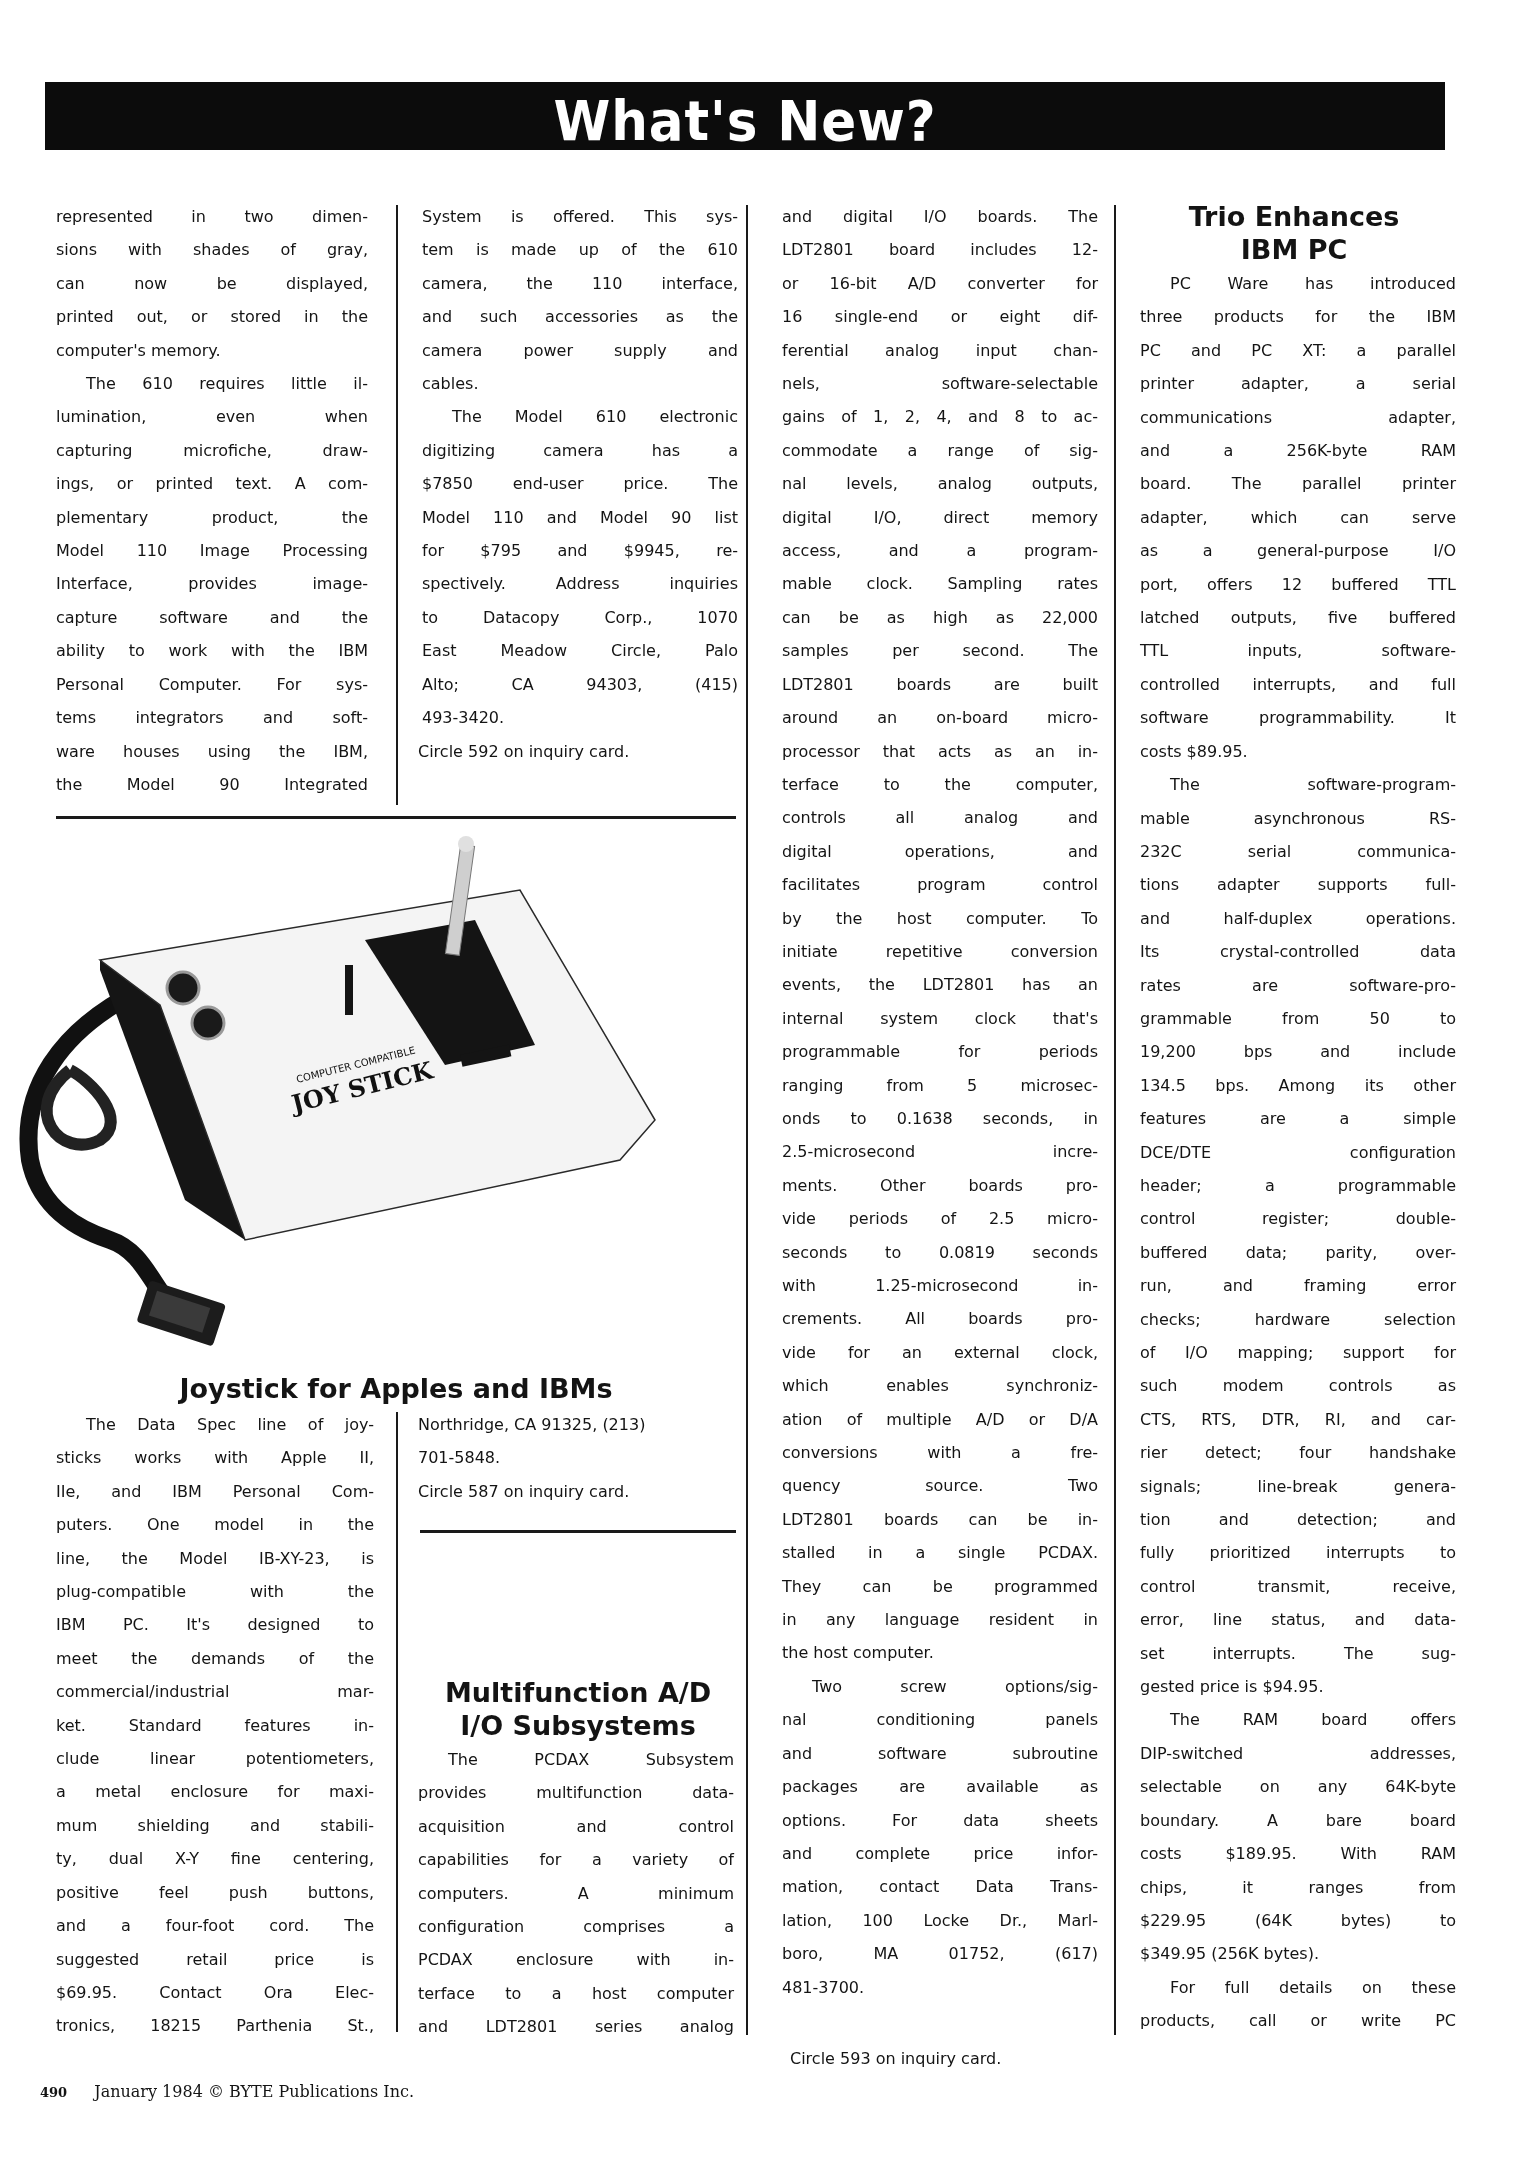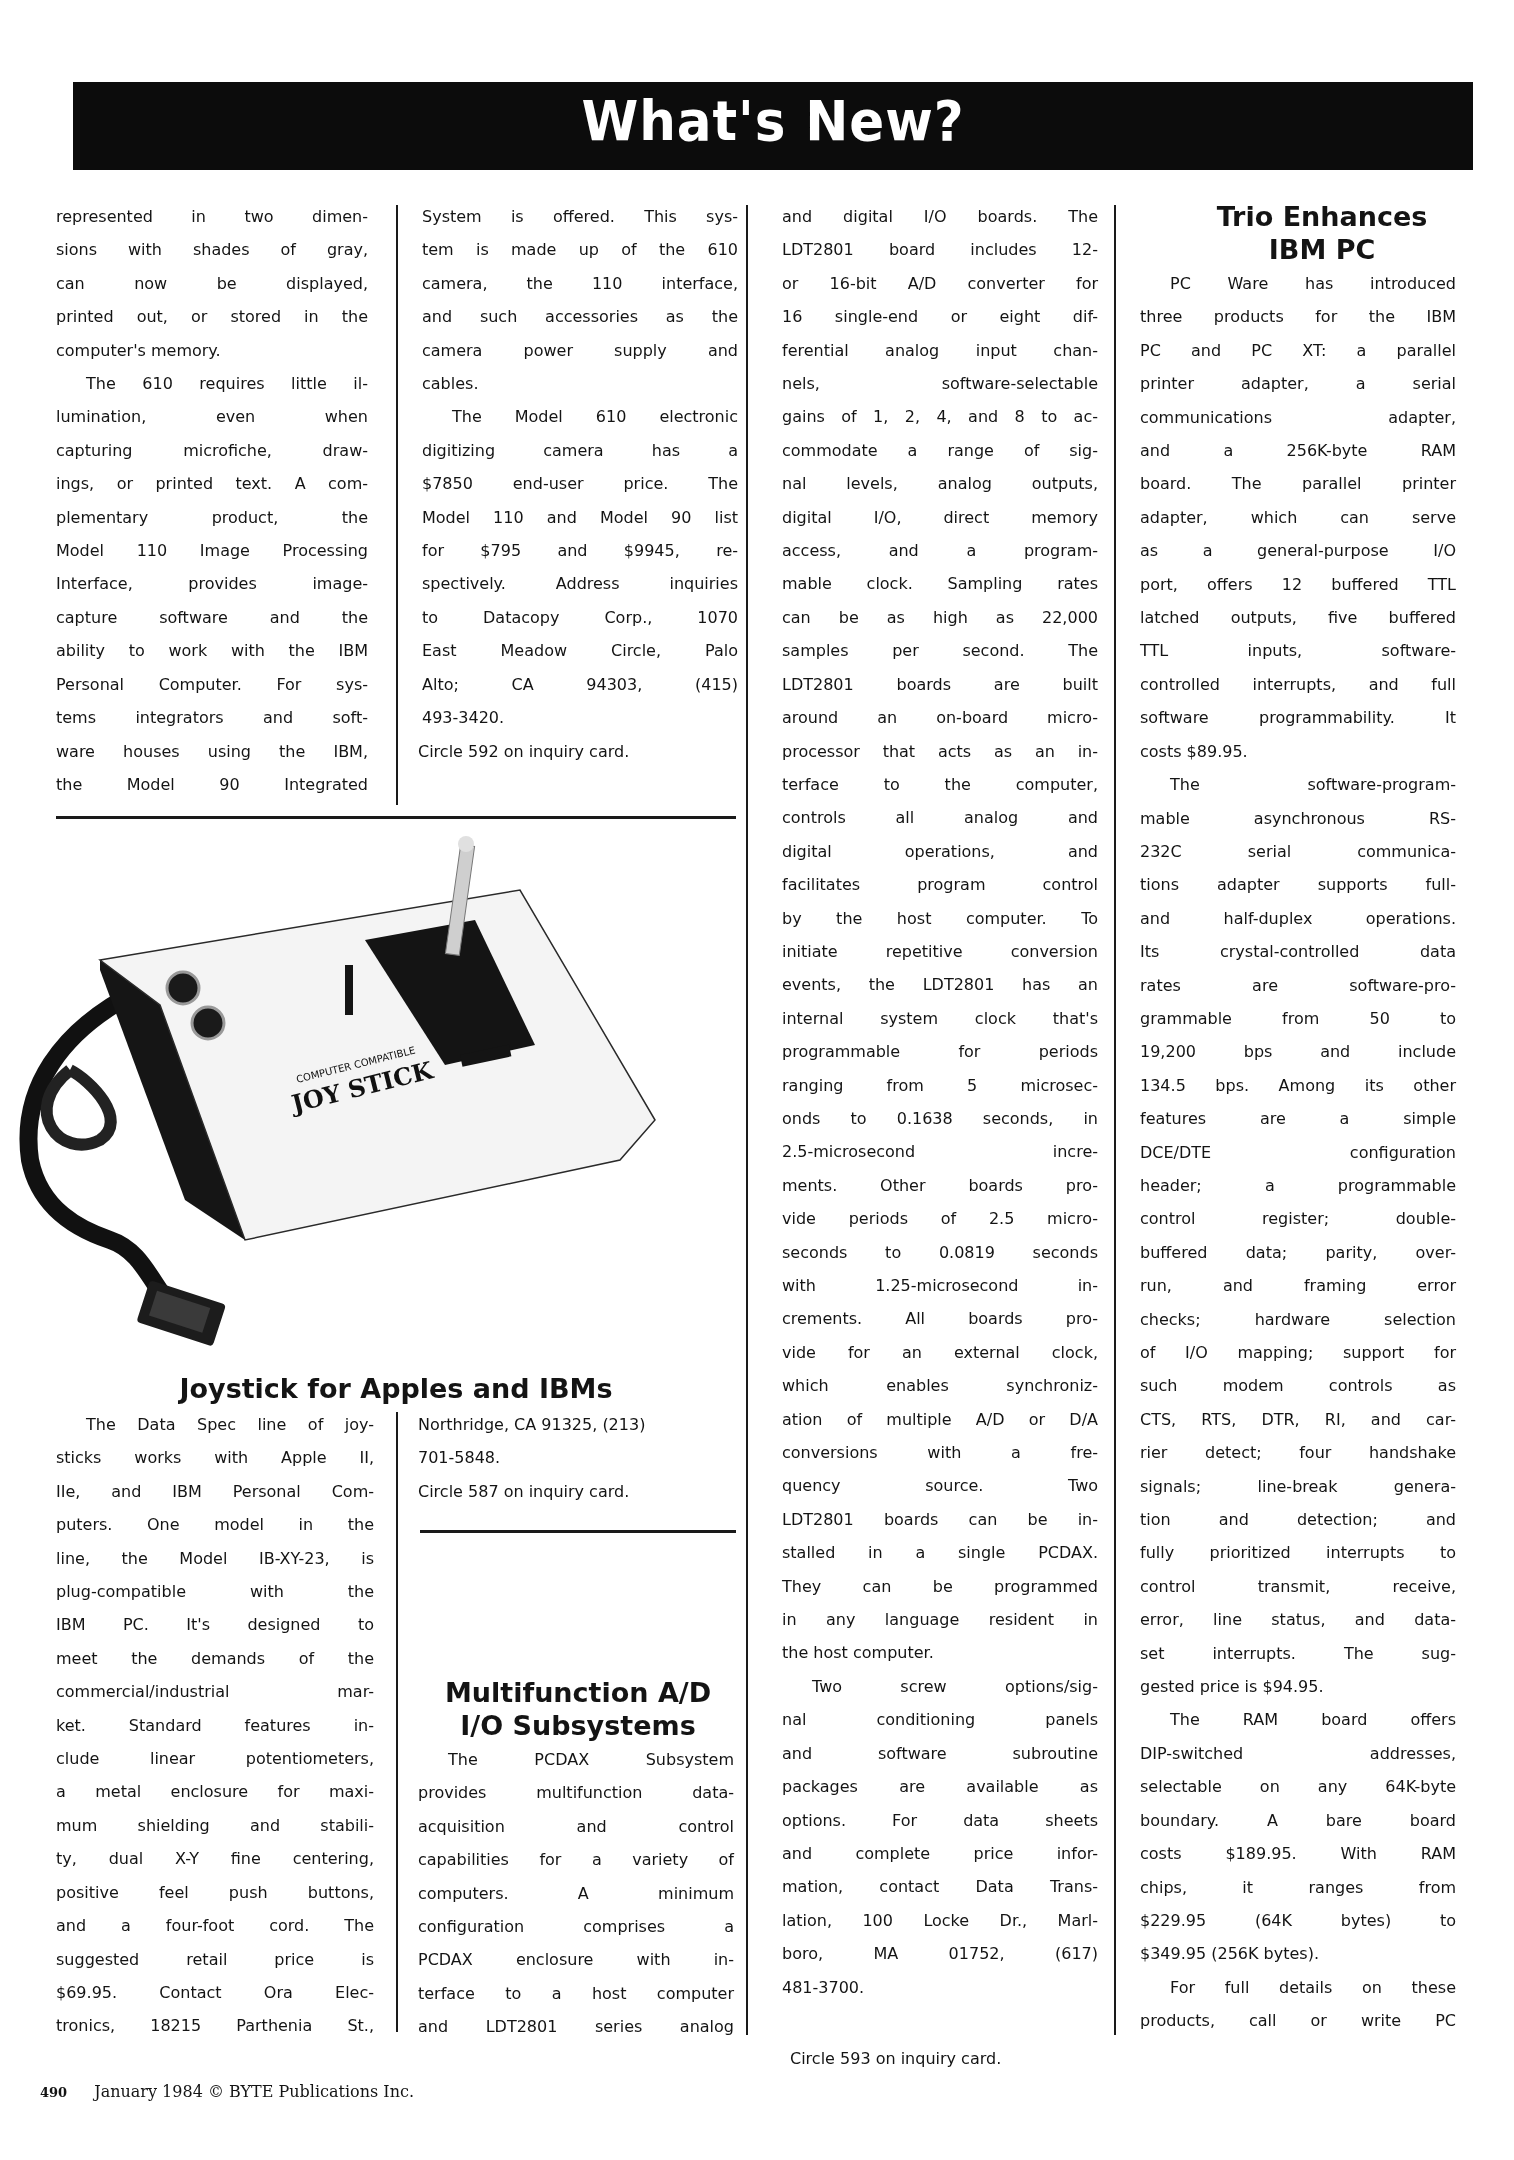--- a/index.html
+++ b/index.html
@@ -1,18 +1,18 @@
 <!DOCTYPE html>
 <html><head>
 <meta charset="utf-8">
 <style>
   html, body { margin: 0; padding: 0; background: #ffffff; }
   body { width: 1514px; height: 2160px; position: relative; overflow: hidden; color: #141414;
          font-family: "DejaVu Sans", sans-serif; }
-  .title-bar { position: absolute; left: 73px; top: 82px; width: 1400px; height: 88px; background: #0c0c0c; }
+  .title-bar { position: absolute; left: 45px; top: 82px; width: 1400px; height: 68px; background: #0c0c0c; }
   .title-text { position: absolute; left: 0; right: 0; top: 6px; text-align: center; color: #fff;
                 font-family: "DejaVu Sans", sans-serif; font-weight: bold; font-size: 56px; letter-spacing: 1px;
                 transform: scaleX(0.92); }
   .col { position: absolute; font-size: 16px; line-height: 33.4px; }
   .col p { margin: 0; text-align: justify; }
   .col p .ln { display: block; text-align: justify; text-align-last: justify; white-space: nowrap; }
   .col p .ln.last { text-align-last: left; }
   .ind { padding-left: 30px; }
   .circle { display:block; white-space:nowrap; }
   .rule-v { position: absolute; width: 2px; background: #1a1a1a; }
@@ -221,21 +221,21 @@
       <span class="ln">boro, MA 01752, (617)</span>
       <span class="ln last">481-3700.</span>
     </p>
   </div>
 <div class="col" style="left:790px; top:2008px; width:330px;margin-top:34px;">
   <span class="circle">Circle 593 on inquiry card.</span>
 </div>
 <div class="rule-v" style="left:746px; top:205px; height:1830px;"></div>
 <div class="rule-v" style="left:1114px; top:205px; height:1830px;"></div>
 
-<div class="headline" style="left:1164px; top:200px; width:316px;">
+<div class="headline" style="left:1136px; top:200px; width:316px;">
   <div>Trio Enhances</div>
   <div>IBM PC</div>
 </div>
 <div class="col" id="c4" style="left:1140px; top:267px; width:316px;">
     <p>
       <span class="ln ind">PC Ware has introduced</span>
       <span class="ln">three products for the IBM</span>
       <span class="ln">PC and PC XT: a parallel</span>
       <span class="ln">printer adapter, a serial</span>
       <span class="ln">communications adapter,</span>

